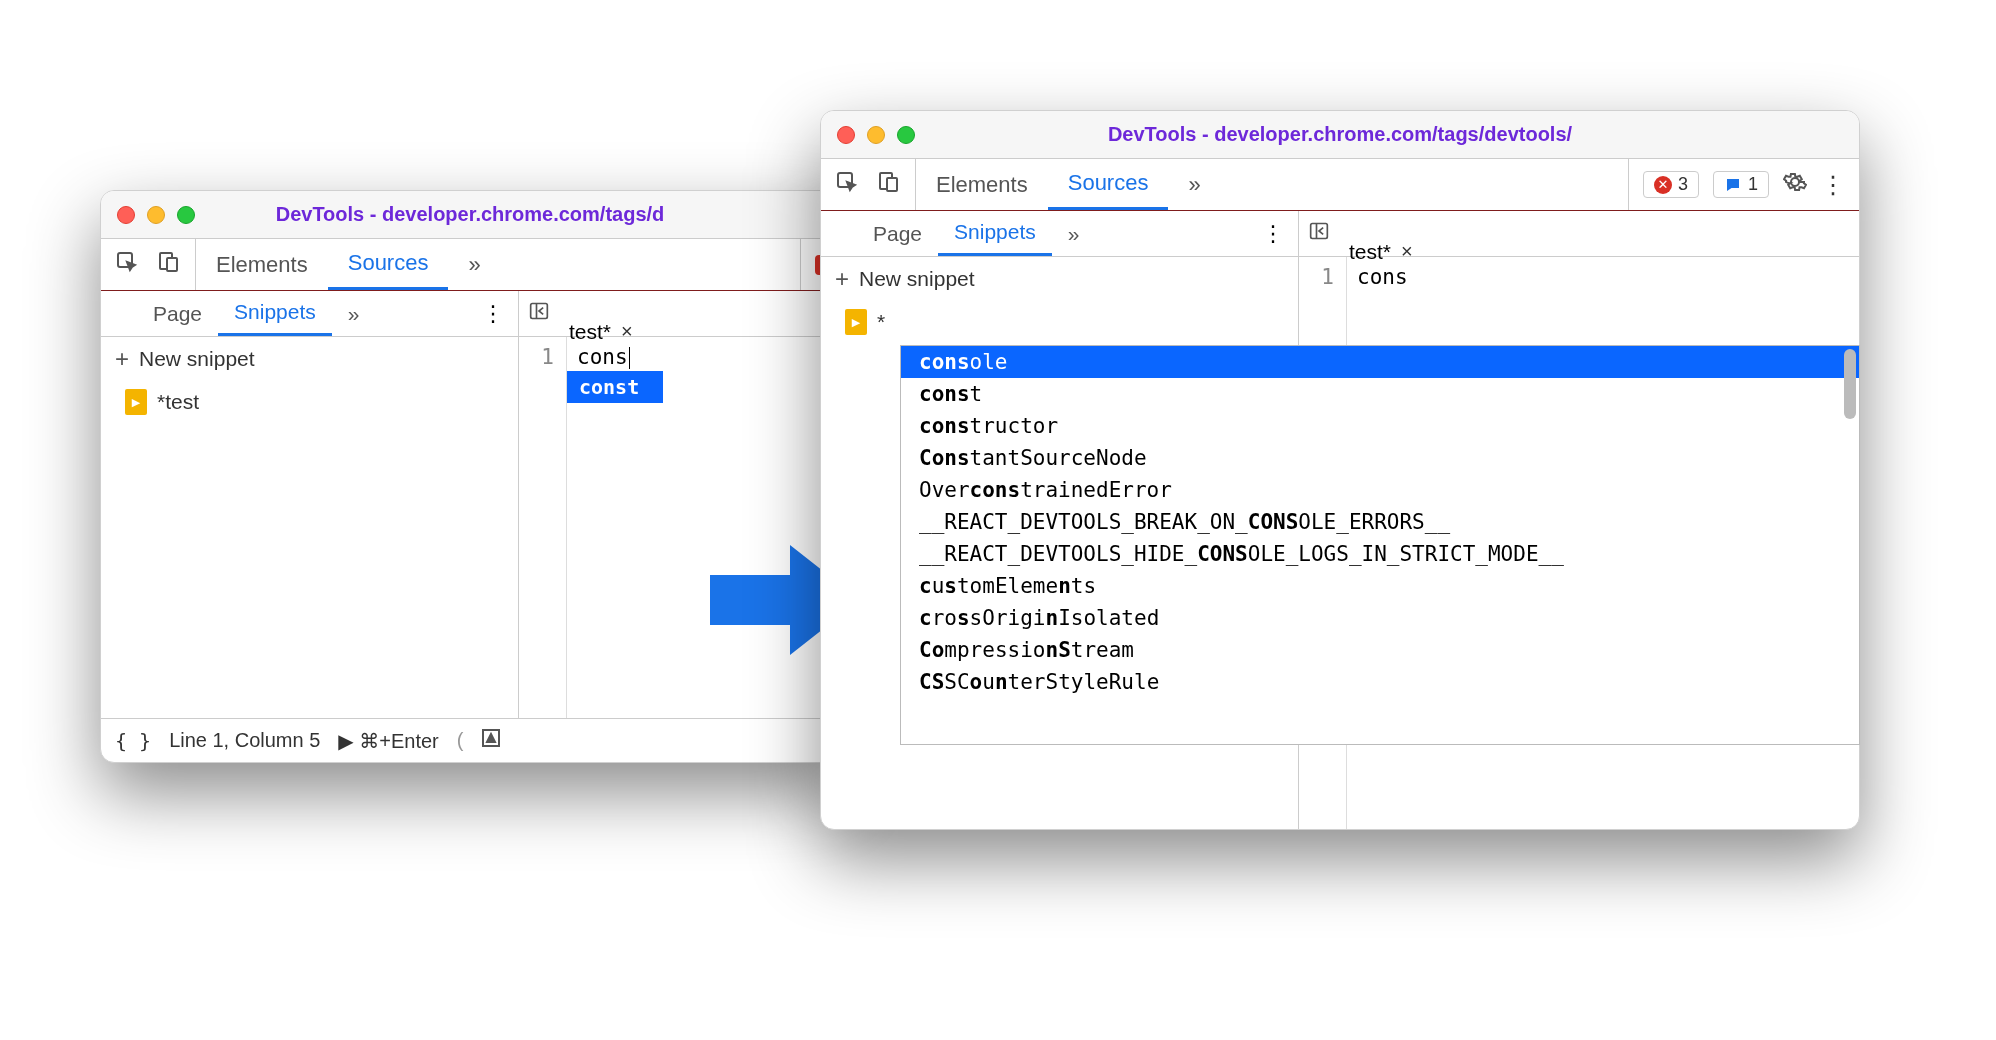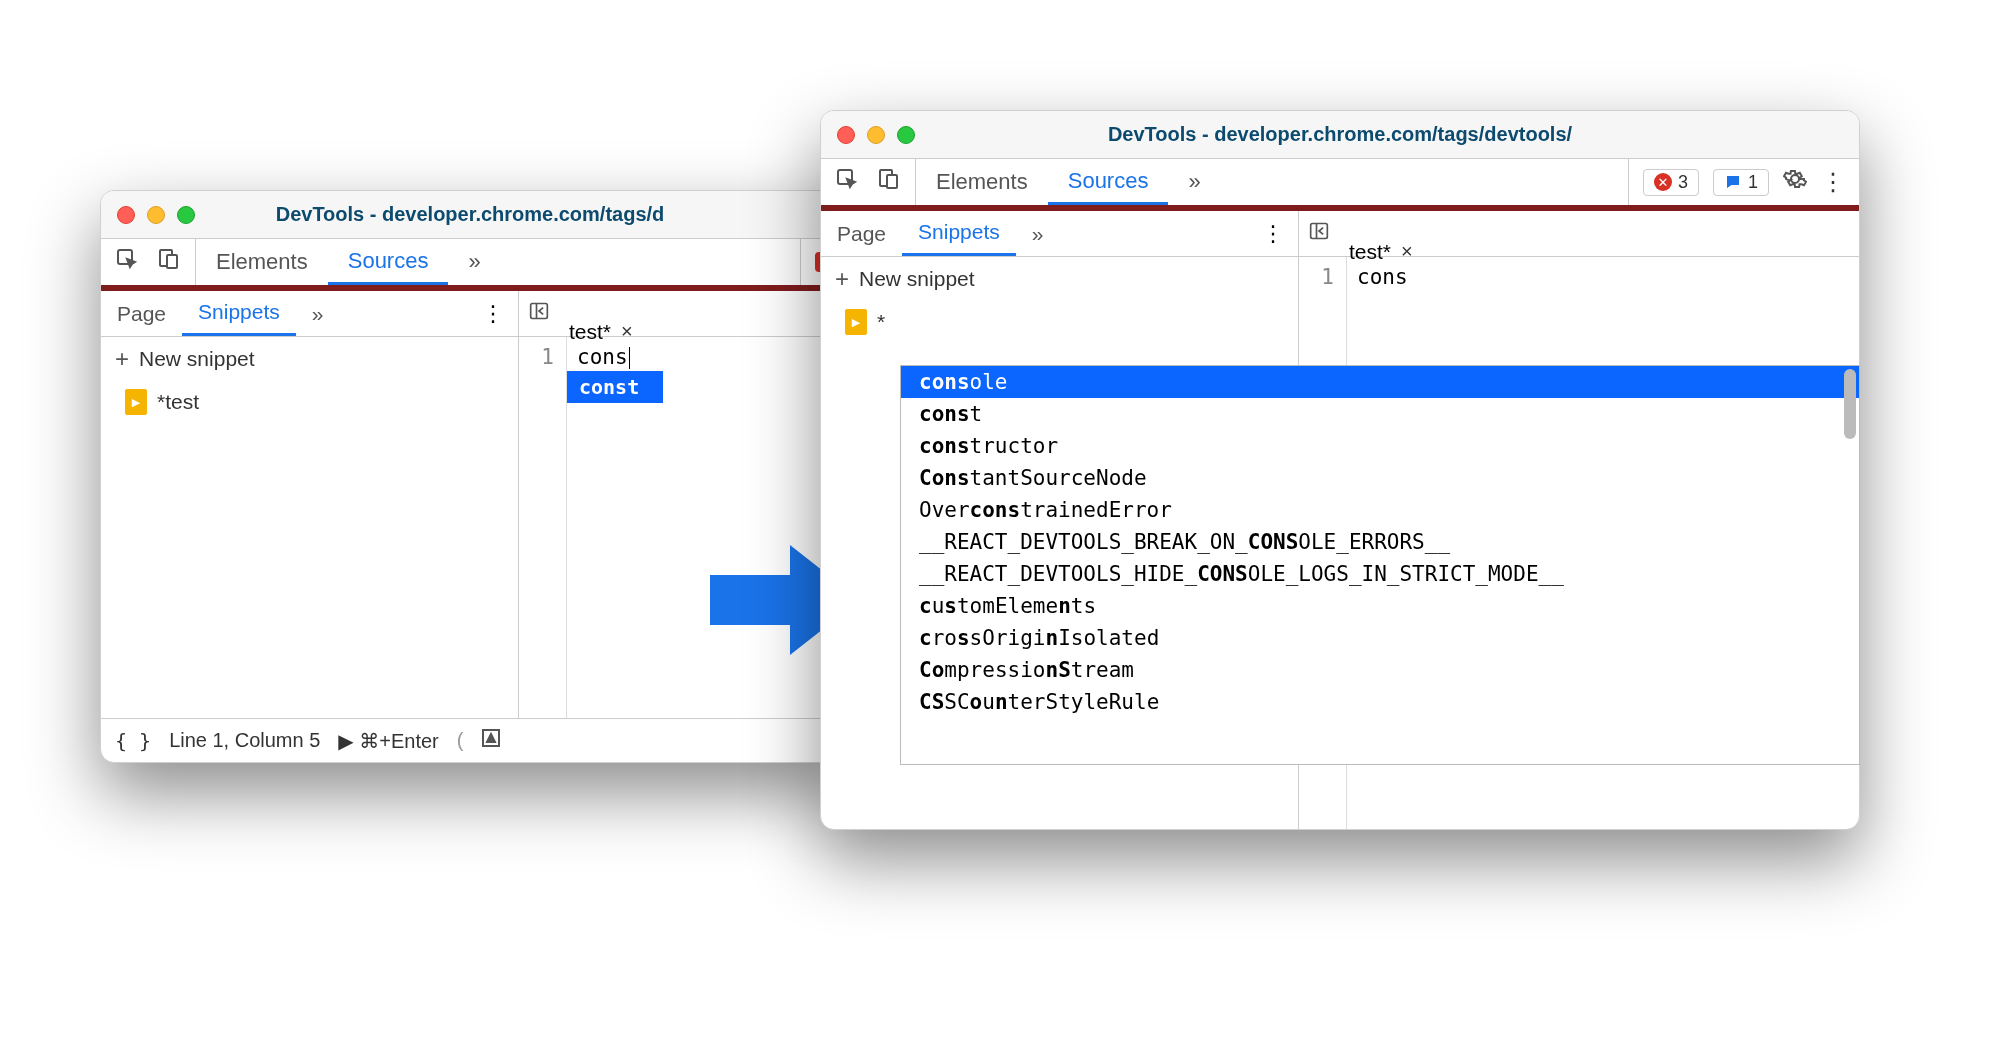--- a/index.html
+++ b/index.html
@@ -34,28 +34,28 @@
   .dot { width: 18px; height: 18px; border-radius: 50%; }
   .dot.red { background:#ff5f57; border:1px solid #e33e32;}
   .dot.yellow { background:#febc2e; border:1px solid #dfa023;}
   .dot.green { background:#28c840; border:1px solid #17a52b;}
   .title-text {
     position: absolute;
     left: 0; right: 0;
     text-align: center;
     font-size: 20px;
     font-weight: 600;
-    color: #0c4a6e;
+    color: #6d28d9;
     pointer-events: none;
   }
   .toolbar {
     height: 52px;
     display: flex;
     align-items: stretch;
-    border-bottom: 6px solid #7f1d1d;
+    border-bottom: 1px solid #7f1d1d;
     font-size: 22px;
     color: #333;
     text-align: center;
   }
   .tb-group {
     display: flex;
     align-items: center;
     border-right: 1px solid #ccc;
     padding: 0 14px;
     gap: 18px;
@@ -100,20 +100,21 @@
     display: flex;
     align-items: stretch;
     border-bottom: 1px solid #ccc;
     font-size: 21px;
   }
   .sub-left {
     display: flex;
     align-items: stretch;
     width: 418px;
     border-right: 1px solid #ccc;
+    padding-left: 36px;
   }
   .sub-tab {
     padding: 0 16px;
     display: flex;
     align-items: center;
     color:#555;
   }
   .sub-tab.active { color:#1a73e8; border-bottom: 3px solid #1a73e8; }
   .sub-icons { display:flex; align-items:center; gap:14px; padding:0 14px; margin-left:auto;}
   .sub-right {
@@ -428,21 +429,21 @@
       <div class="gutter">
         <div>1</div>
       </div>
       <div class="code-area">
         <span>cons</span>
       </div>
     </div>
   </div>
 </div>
 
-<div class="suggest-big" style="left:900px; top:365px; width:960px; height:490px;">
+<div class="suggest-big" style="left:900px; top:345px; width:960px; height:490px;">
   <div id="ac-rows">
       <div class="row sel"><b>cons</b>ole</div>
       <div class="row"><b>cons</b>t</div>
       <div class="row"><b>cons</b>tructor</div>
       <div class="row"><b>Cons</b>tantSourceNode</div>
       <div class="row">Over<b>cons</b>trainedError</div>
       <div class="row">__REACT_DEVTOOLS_BREAK_ON_<b>CONS</b>OLE_ERRORS__</div>
       <div class="row">__REACT_DEVTOOLS_HIDE_<b>CONS</b>OLE_LOGS_IN_STRICT_MODE__</div>
       <div class="row"><b>c</b>u<b>s</b>tomEleme<b>n</b>ts</div>
       <div class="row"><b>c</b>ro<b>s</b>sOrigi<b>n</b>Isolated</div>

